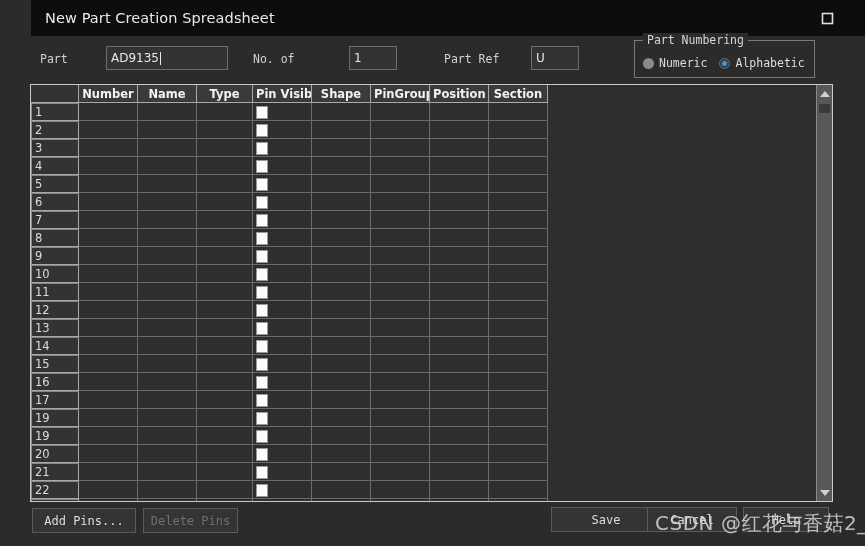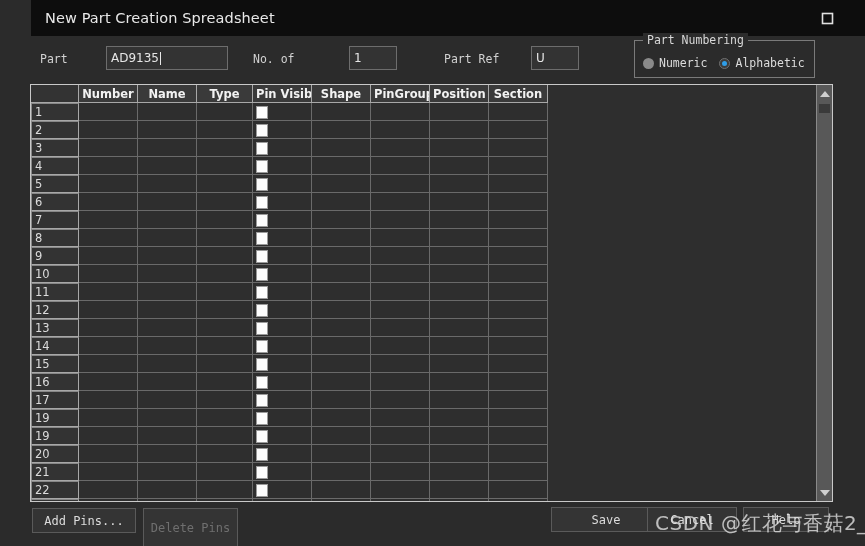--- a/index.html
+++ b/index.html
@@ -261,21 +261,21 @@
     font-size: 12px;
     display: flex;
     align-items: center;
     justify-content: center;
     box-sizing: border-box;
     cursor: default;
     white-space: nowrap;
   }
   .btn.disabled { color: #6f6f6f; }
   #btn-add-pins { left: 32px; top: 508px; width: 104px; height: 25px; }
-  #btn-delete-pins { left: 143px; top: 508px; width: 95px; height: 39px; }
+  #btn-delete-pins { left: 143px; top: 508px; width: 95px; height: 25px; }
   #btn-save { left: 551px; top: 507px; width: 110px; height: 25px; }
   #btn-cancel { left: 647px; top: 507px; width: 90px; height: 25px; }
   #btn-help { left: 743px; top: 507px; width: 86px; height: 25px; }
 
   
   #watermark {
     position: absolute;
     left: 655px; top: 510px;
     color: rgba(225,225,225,0.80);
     font-family: "DejaVu Sans", sans-serif;

